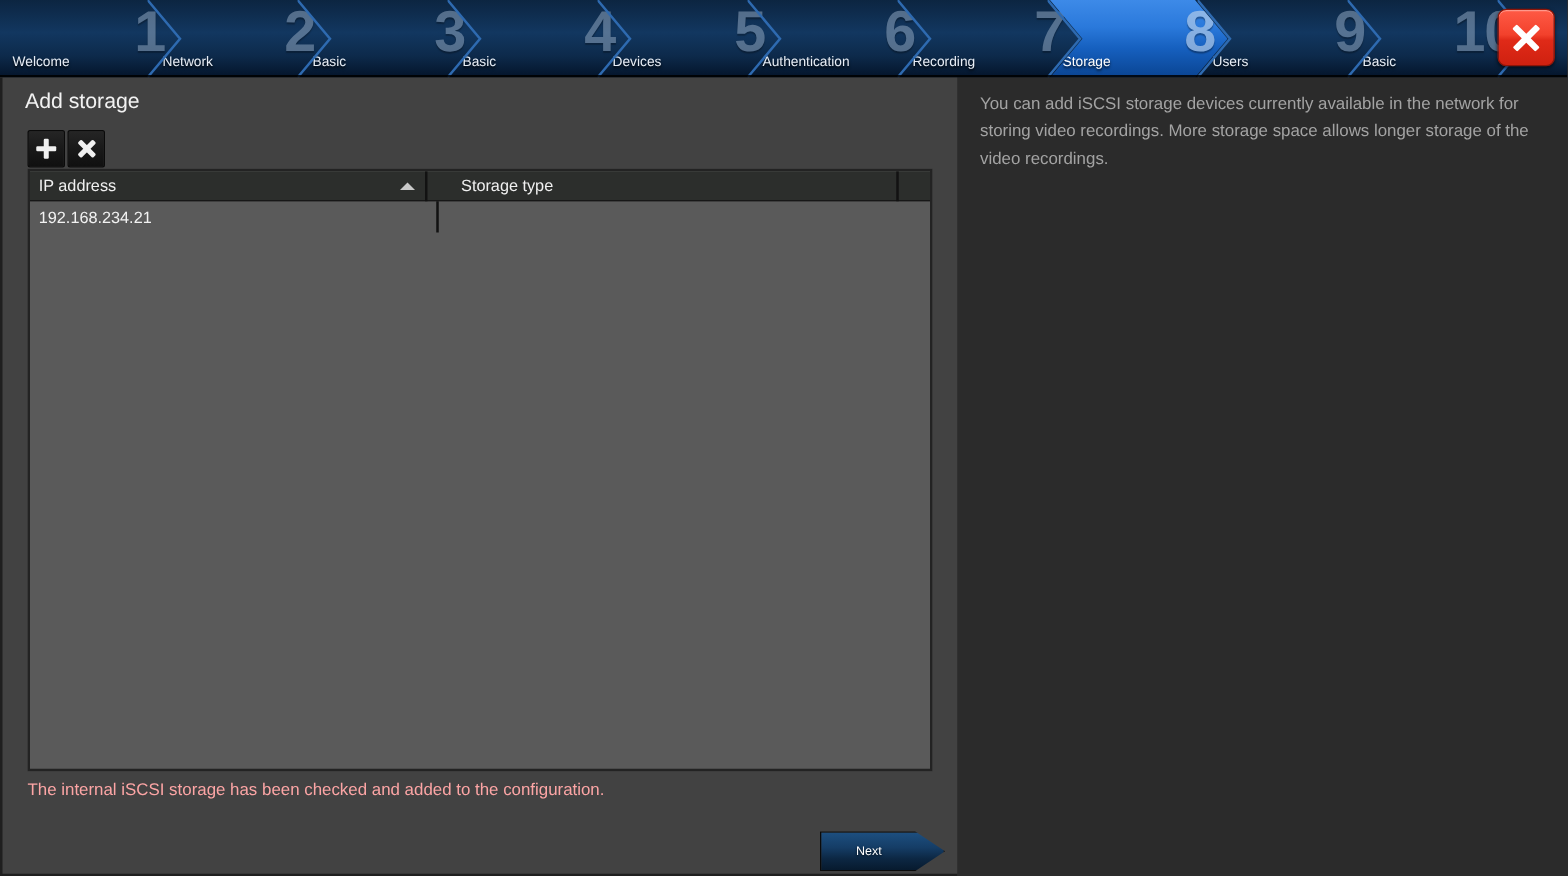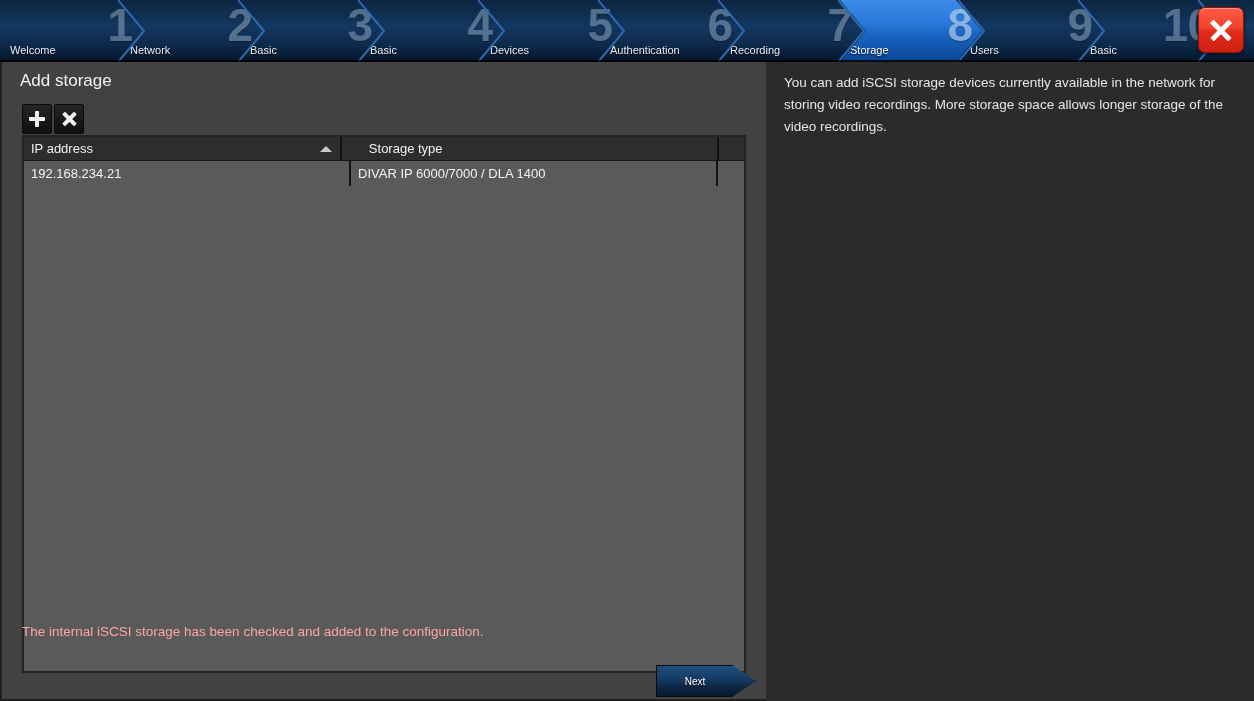--- a/index.html
+++ b/index.html
@@ -147,21 +147,21 @@
   .tool-btn.cross::after {
     width: 17px; height: 4px; margin-left: -8.5px; margin-top: -2px;
   }
   .tool-btn.cross::before { transform: rotate(45deg); }
   .tool-btn.cross::after  { transform: rotate(-45deg); }
 
   
   .list-box {
     position: absolute;
     left: 20px; top: 73px;
-    width: 724px; height: 538px;
+    width: 724px; height: 482px;
     background: #5a5a5a;
     border: 2px solid #232323;
     overflow: hidden;
   }
   .thead {
     display: flex;
     height: 24px;
     background: #2c2e2c;
     border-bottom: 1px solid #171717;
   }
@@ -243,21 +243,21 @@
     left: 766px; top: 62px;
     width: 488px; height: 639px;
     background: #2b2b2b;
   }
   .help-text {
     position: absolute;
     left: 18px; top: 10px;
     width: 452px;
     font-size: 13.5px;
     line-height: 22px;
-    color: #e5e5e5;
+    color: #a3a3a3;
   }
 </style>
 </head>
 <body>
 
 <div id="app">
 
   <div class="stepbar" id="stepbar">
       <div class="step" style="left: 0px; width: 142px;">
         <div class="num">1</div>
@@ -368,21 +368,20 @@
           <span class="sort-arrow"></span>
         </div>
         <div class="th c1">
           <span>Storage type</span>
         </div>
         <div class="th c2"></div>
       </div>
       <div class="tbody" id="tbody">
           <div class="trow">
             <div class="td c0">192.168.234.21</div>
-            <div class="td c1">DIVAR IP 6000/7000 / DLA 1400</div>
             <div class="td c2"></div>
           </div>
         </div>
     </div>
 
     <div class="status-msg">The internal iSCSI storage has been checked and added to the configuration.</div>
 
     <div class="next-btn">
       <span>Next</span>
     </div>

